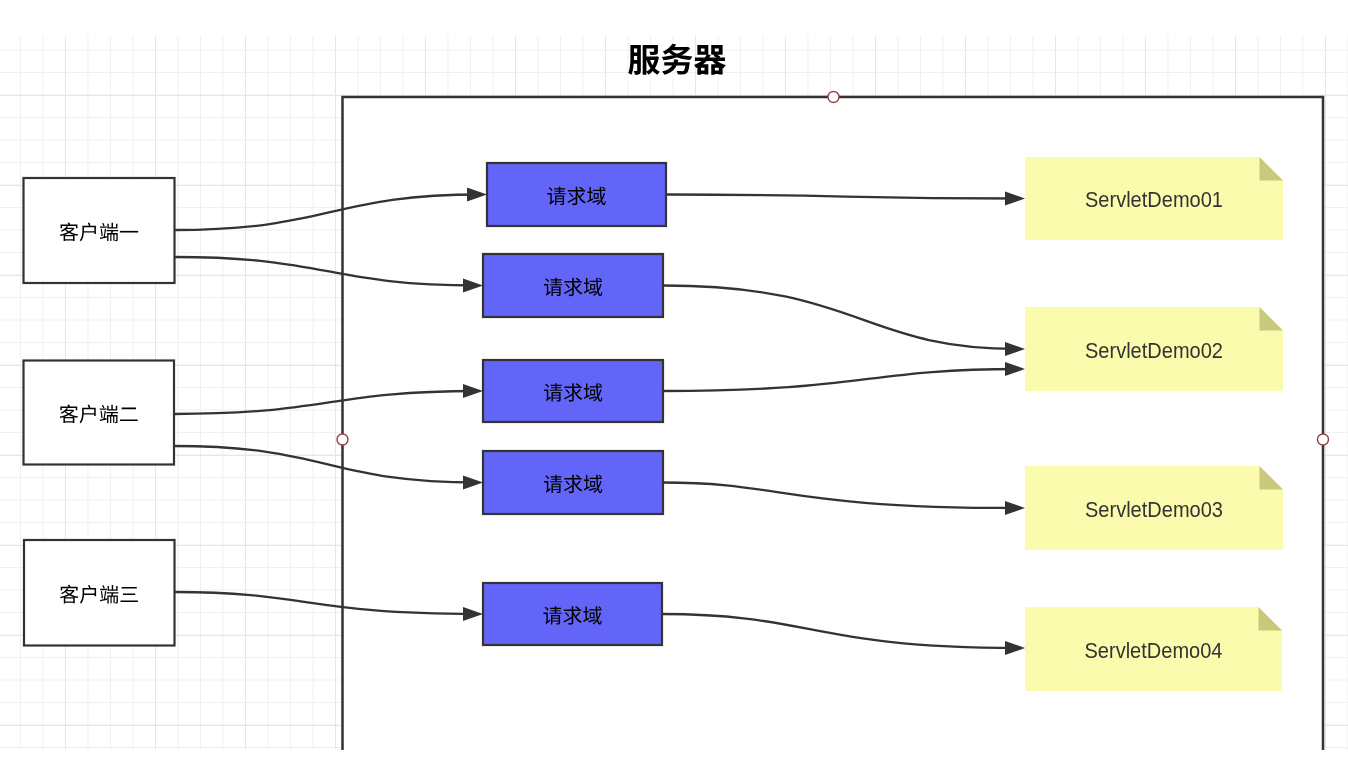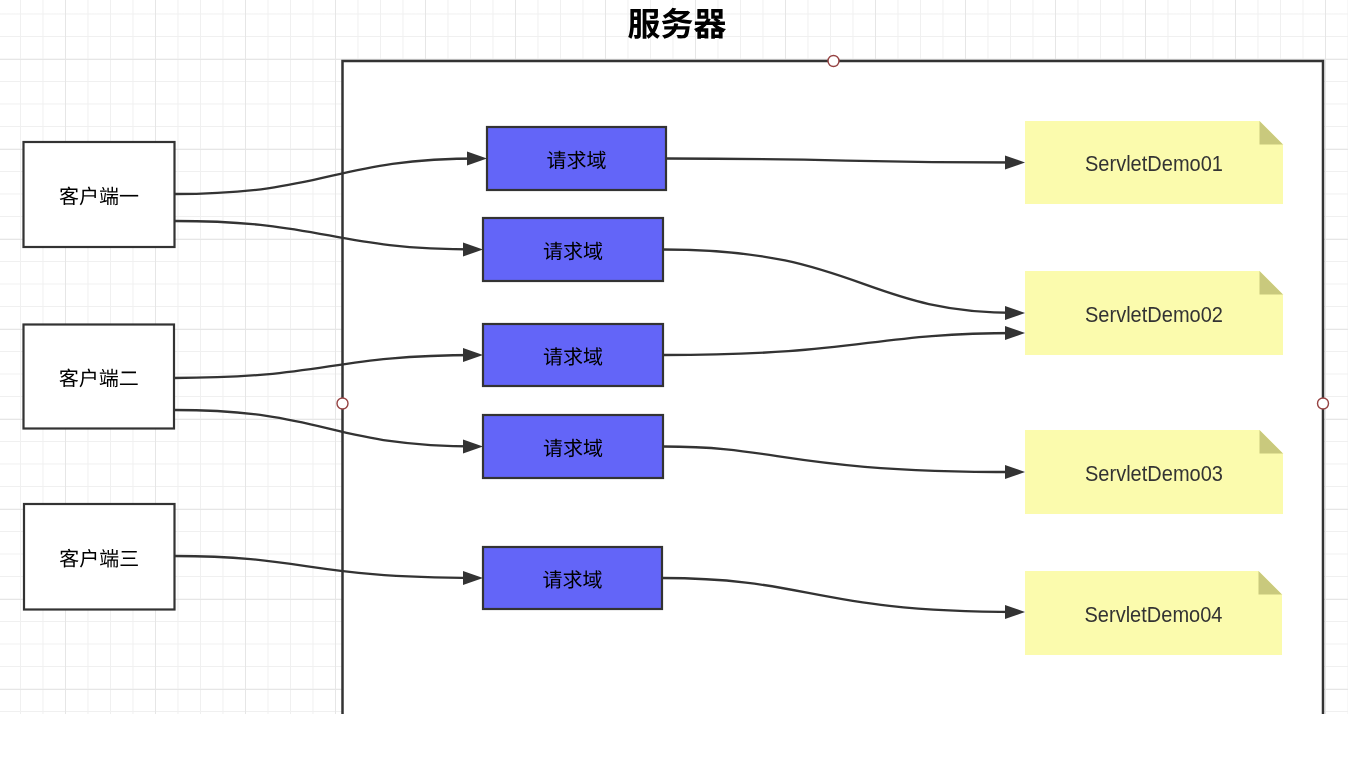--- a/index.html
+++ b/index.html
@@ -4,21 +4,21 @@
 <title>diagram</title>
 <style>
 html,body{margin:0;padding:0;}
 .page{position:relative;width:1348px;height:714px;overflow:hidden;background:#ffffff;
 background-image:
 linear-gradient(#e6e6e6 1px, rgba(0,0,0,0) 1px),
 linear-gradient(90deg, #e6e6e6 1px, rgba(0,0,0,0) 1px),
 linear-gradient(#f0f0f0 1px, rgba(0,0,0,0) 1px),
 linear-gradient(90deg, #f0f0f0 1px, rgba(0,0,0,0) 1px);
 background-size:90px 90px,90px 90px,22.5px 22.5px,22.5px 22.5px;
-background-position:0 59px,65px 0,0 13.5px,20px 0;}
+background-position:0 59px,65px 0,0 13.5px,20px 0;margin-top:36px;}
 .ln{fill:none;stroke:#333333;stroke-width:2.3;}
 </style>
 </head>
 <body>
 <div class="page">
 <svg width="1348" height="759" viewBox="0 0 1348 759" style="position:absolute;left:0;top:0">
 <defs>
 <path id="g服b" d="M138 815H363V704H138ZM138 588H367V477H138ZM529 465H879V356H529ZM137 355H363V242H137ZM91 815H199V450Q199 390 196 319Q194 248 186 175Q178 102 162 33Q146 -36 121 -91Q111 -82 93 -71Q75 -60 57 -51Q38 -41 24 -36Q48 15 61 77Q74 138 81 203Q88 268 90 332Q91 395 91 450ZM296 815H407V41Q407 0 399 -26Q391 -52 367 -67Q343 -82 309 -86Q275 -90 226 -90Q225 -74 220 -53Q215 -31 208 -10Q202 11 194 26Q222 25 246 25Q271 25 280 25Q289 25 292 29Q296 33 296 43ZM810 814H925V620Q925 580 914 557Q904 535 873 523Q843 512 799 510Q756 507 699 507Q696 531 685 559Q675 587 664 608Q689 607 715 606Q741 605 762 606Q782 606 789 606Q801 607 806 610Q810 613 810 622ZM846 465H866L885 469L956 446Q934 316 890 213Q847 111 783 36Q719 -39 637 -88Q626 -68 606 -42Q585 -15 568 0Q638 37 695 103Q752 169 790 257Q829 345 846 445ZM673 392Q699 307 743 231Q788 156 848 96Q909 37 985 2Q966 -13 944 -41Q922 -69 910 -90Q829 -47 766 22Q704 90 657 178Q611 265 579 367ZM463 814H839V703H576V-90H463Z"></path>
 <path id="g务b" d="M117 293H808V190H117ZM770 293H889Q889 293 888 284Q887 276 886 264Q885 253 883 245Q872 159 860 102Q848 45 833 11Q818 -23 798 -40Q777 -61 752 -68Q727 -75 692 -77Q664 -79 619 -79Q574 -78 525 -76Q524 -53 513 -23Q502 6 487 27Q520 24 553 23Q586 21 613 21Q640 20 655 20Q671 20 683 22Q694 24 703 31Q717 41 729 70Q741 100 751 151Q761 202 769 277ZM418 378 542 368Q519 237 467 147Q414 58 329 1Q244 -55 121 -88Q115 -75 103 -56Q90 -38 76 -19Q63 0 51 11Q164 34 241 79Q317 123 361 197Q404 270 418 378ZM315 754H815V654H315ZM786 754H808L827 759L901 712Q844 628 758 566Q671 504 562 460Q454 417 333 390Q213 362 89 347Q84 370 70 401Q57 432 43 452Q160 462 274 484Q388 506 489 541Q589 577 666 626Q742 676 786 740ZM332 652Q389 591 484 552Q579 512 703 492Q828 471 972 464Q960 452 947 433Q935 414 924 394Q913 375 905 359Q757 370 631 399Q504 427 405 479Q305 531 234 612ZM360 851 482 826Q428 737 346 659Q265 581 143 518Q137 533 124 550Q112 568 99 585Q85 601 73 611Q145 643 200 683Q255 722 295 765Q335 808 360 851Z"></path>
 <path id="g器b" d="M227 708V618H338V708ZM120 809H452V517H120ZM648 708V618H769V708ZM540 809H885V517H540ZM45 431H956V327H45ZM175 37H395V-66H175ZM592 37H828V-66H592ZM641 405Q675 360 729 321Q783 282 850 252Q916 223 987 204Q974 193 960 176Q945 159 932 141Q919 123 911 108Q837 132 768 170Q699 208 641 258Q583 308 541 365ZM120 227H452V-84H337V124H230V-90H120ZM541 227H885V-84H769V124H651V-90H541ZM408 531 527 508Q488 428 428 355Q368 282 284 221Q199 160 84 112Q78 126 67 144Q56 162 43 179Q31 196 20 206Q125 245 202 297Q279 349 330 409Q380 469 408 531ZM606 482 666 540Q704 527 748 505Q791 483 816 462L752 399Q729 419 687 443Q644 467 606 482Z"></path>

